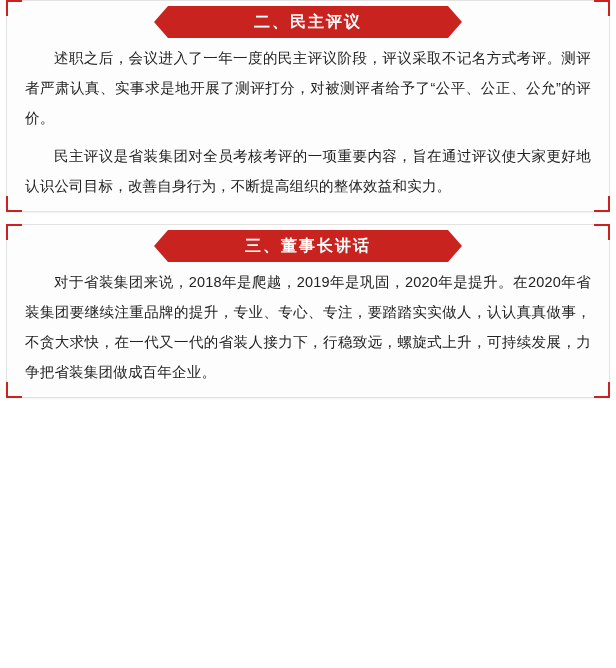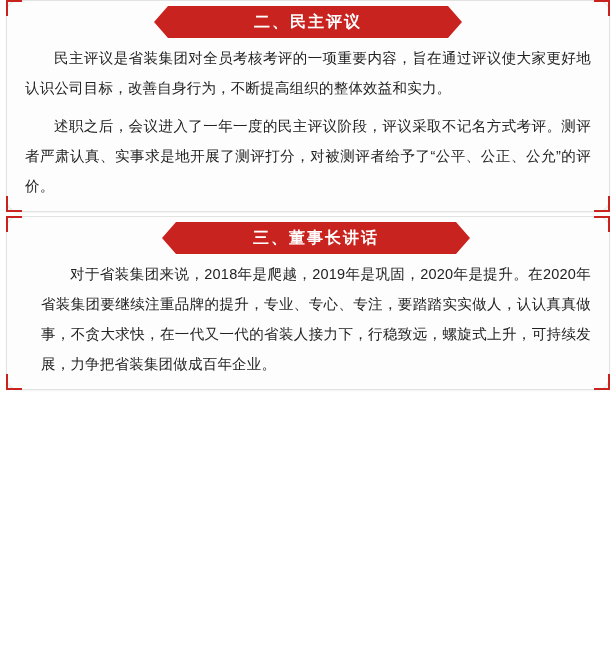--- a/index.html
+++ b/index.html
@@ -17,27 +17,26 @@
     width: 616px;
     height: 668px;
     position: relative;
     background: #ffffff;
   }
   .section {
     position: relative;
     margin: 0 6px;
     background: #fdfdfd;
     border: 1px solid #e2e2e2;
-    border-radius: 12px;
+    border-radius: 3px;
     box-shadow: 0 1px 2px rgba(0,0,0,0.05);
     padding: 0 0 10px 0;
   }
   .section + .section {
-    margin-top: 4px;
-    padding-left: 16px;
+    margin-top: 12px;
   }
   
   .corner {
     position: absolute;
     width: 14px;
     height: 14px;
     border-color: #c9231f;
     border-style: solid;
     border-width: 0;
   }
@@ -115,22 +114,22 @@
     <span class="corner bl"></span>
     <span class="corner br"></span>
 
     <div class="heading-wrap">
       <span class="heading-line-left"></span>
       <div class="heading-banner">二、民主评议</div>
       <span class="heading-line-right"></span>
     </div>
 
     <div class="body">
+      <p class="para">述职之后，会议进入了一年一度的民主评议阶段，评议采取不记名方式考评。测评者严肃认真、实事求是地开展了测评打分，对被测评者给予了“公平、公正、公允”的评价。</p>
       <p class="para">民主评议是省装集团对全员考核考评的一项重要内容，旨在通过评议使大家更好地认识公司目标，改善自身行为，不断提高组织的整体效益和实力。</p>
-      <p class="para">述职之后，会议进入了一年一度的民主评议阶段，评议采取不记名方式考评。测评者严肃认真、实事求是地开展了测评打分，对被测评者给予了“公平、公正、公允”的评价。</p>
     </div>
   </div>
 
   <div class="section">
     <span class="corner tl"></span>
     <span class="corner tr"></span>
     <span class="corner bl"></span>
     <span class="corner br"></span>
 
     <div class="heading-wrap">

